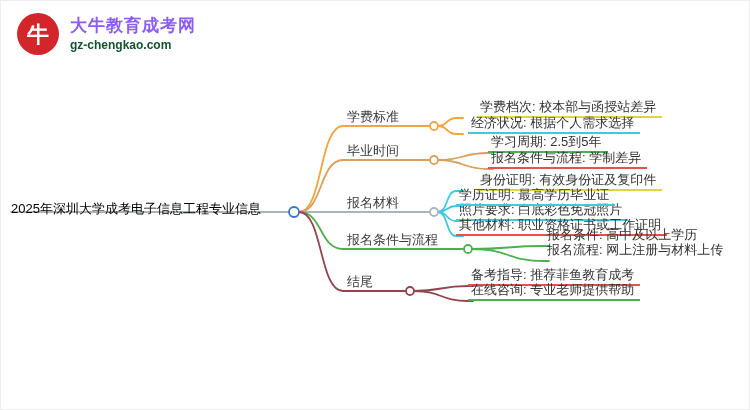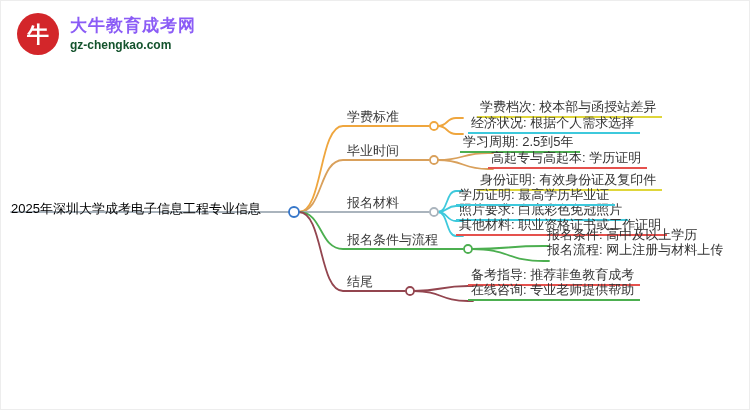--- a/index.html
+++ b/index.html
@@ -96,22 +96,22 @@
 
   <div class="branch-label" style="left:346px;top:108px;">学费标准</div>
   <div class="branch-label" style="left:346px;top:142px;">毕业时间</div>
   <div class="branch-label" style="left:346px;top:194px;">报名材料</div>
   <div class="branch-label" style="left:346px;top:231px;">报名条件与流程</div>
   <div class="branch-label" style="left:346px;top:273px;">结尾</div>
 
   <div class="leaf u-yellow" style="left:455px;top:98px;">学费档次: 校本部与函授站差异</div>
   <div class="leaf u-cyan" style="left:455px;top:114px;margin-left:12px;">经济状况: 根据个人需求选择</div>
 
-  <div class="leaf u-green" style="left:459px;top:133px;">学习周期: 2.5到5年</div>
-  <div class="leaf u-red" style="left:487px;top:149px;">高起专与高起本: 学历证明</div>
+  <div class="leaf u-green" style="left:487px;top:133px;">学习周期: 2.5到5年</div>
+  <div class="leaf u-red" style="left:487px;top:149px;">报名条件与流程: 学制差异</div>
 
   <div class="leaf u-yellow" style="left:455px;top:171px;">身份证明: 有效身份证及复印件</div>
   <div class="leaf u-cyan" style="left:455px;top:201px;">照片要求: 白底彩色免冠照片</div>
   <div class="leaf u-cyan" style="left:455px;top:186px;">学历证明: 最高学历毕业证</div>
   <div class="leaf u-red" style="left:455px;top:216px;">其他材料: 职业资格证书或工作证明</div>
 
   <div class="leaf u-none" style="left:543px;top:226px;">报名条件: 高中及以上学历</div>
   <div class="leaf u-none" style="left:543px;top:241px;">报名流程: 网上注册与材料上传</div>
 
   <div class="leaf u-red" style="left:467px;top:266px;">备考指导: 推荐菲鱼教育成考</div>

